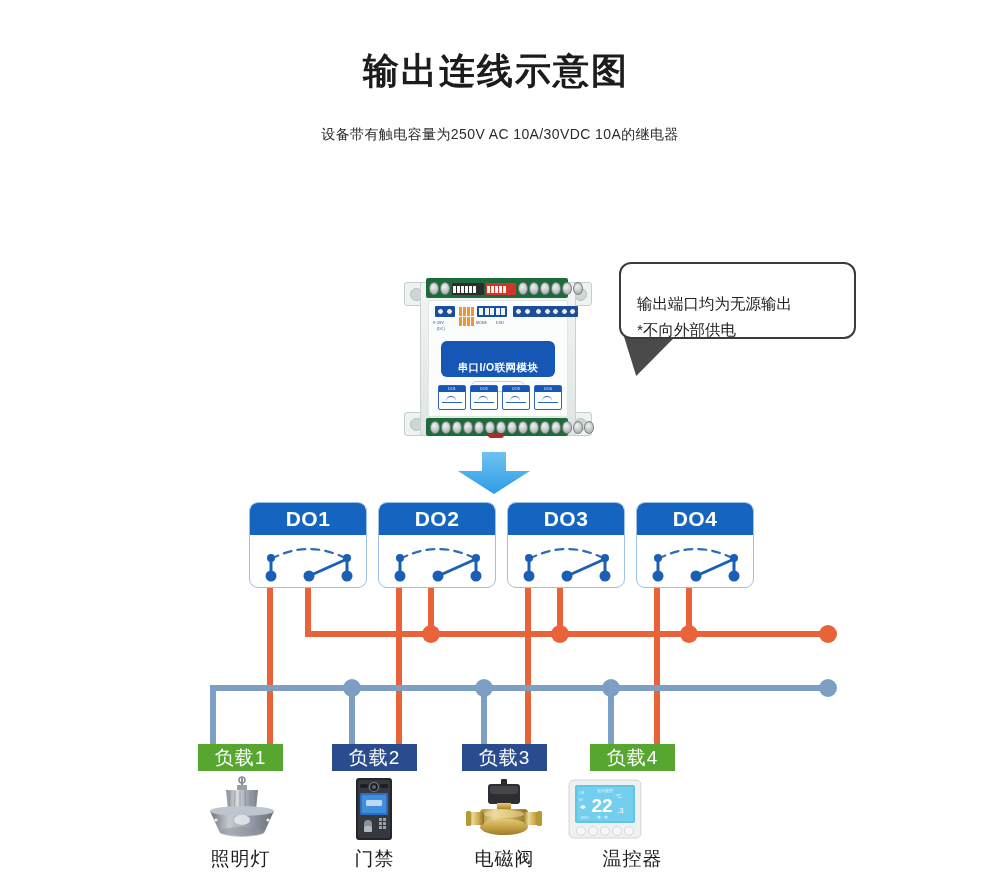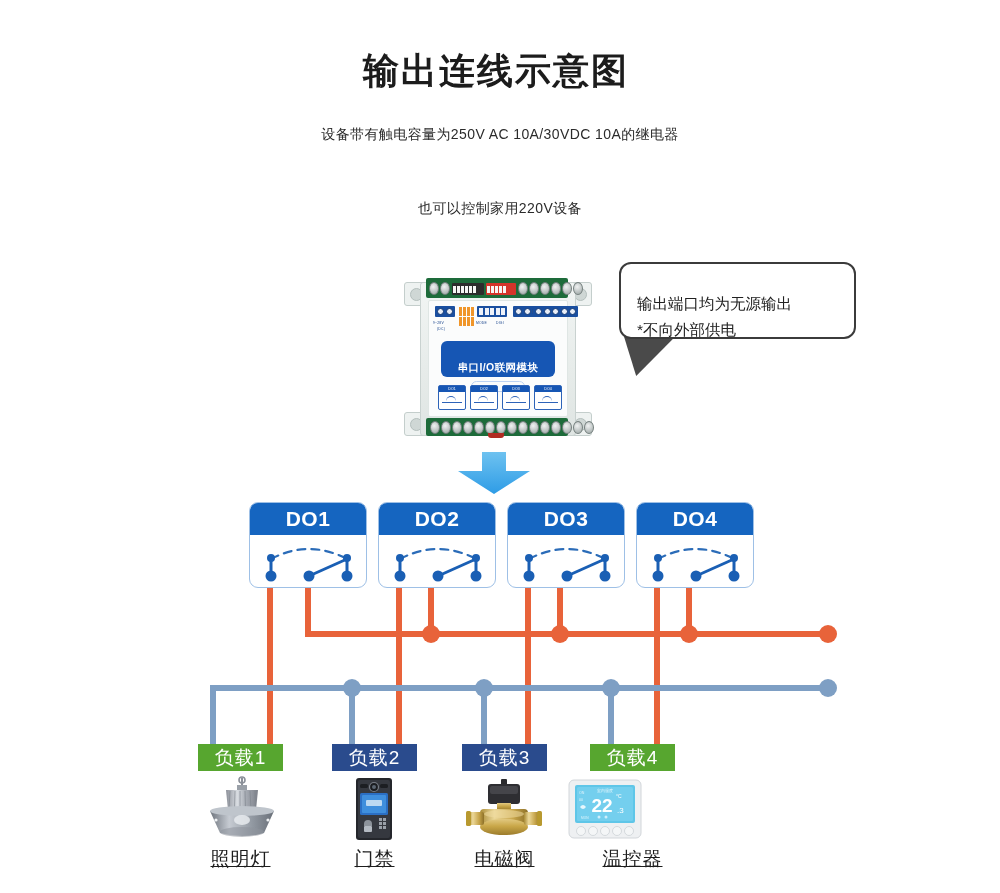--- a/index.html
+++ b/index.html
@@ -149,31 +149,29 @@
     letter-spacing:1px;
   }
   .load-green{background:#57a62f;}
   .load-navy{background:#2a4b8d;}
 
   
   .dev-ico{position:absolute;z-index:4;}
   .dev-cap{
     position:absolute;z-index:4;text-align:center;font-size:19px;color:#1d1d1d;
     letter-spacing:1px;
-    text-decoration:underline;
   }
 </style>
 </head>
 <body>
 
 <div class="page">
 
   <div class="title">输出连线示意图</div>
   <div class="sub sub1">设备带有触电容量为250V AC 10A/30VDC 10A的继电器</div>
-  <div class="sub sub3">也可以控制家用220V设备</div>
 
   <div class="callout-tail"></div>
   <div class="callout">
     <div>输出端口均为无源输出</div>
     <div>*不向外部供电</div>
   </div>
 
   <div class="device">
     <div class="dev-ear ear-tl"></div>
     <div class="dev-ear ear-tr"></div>

